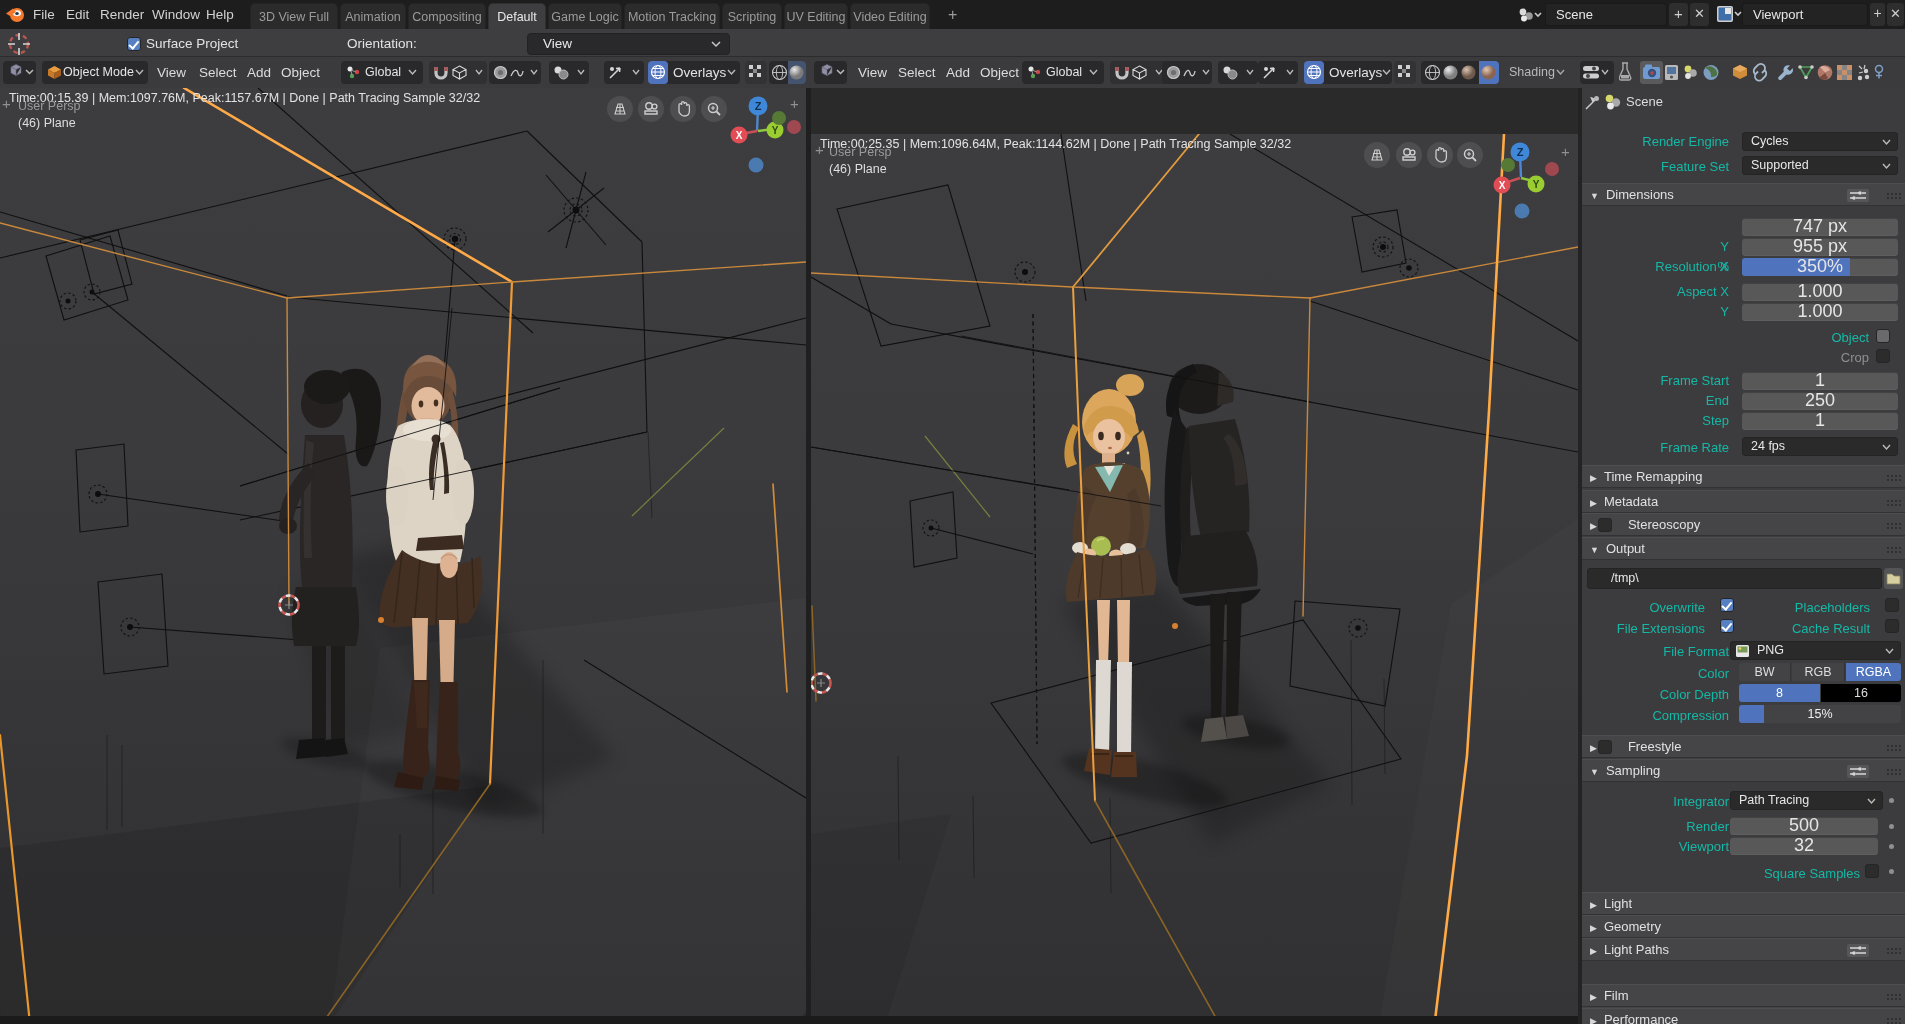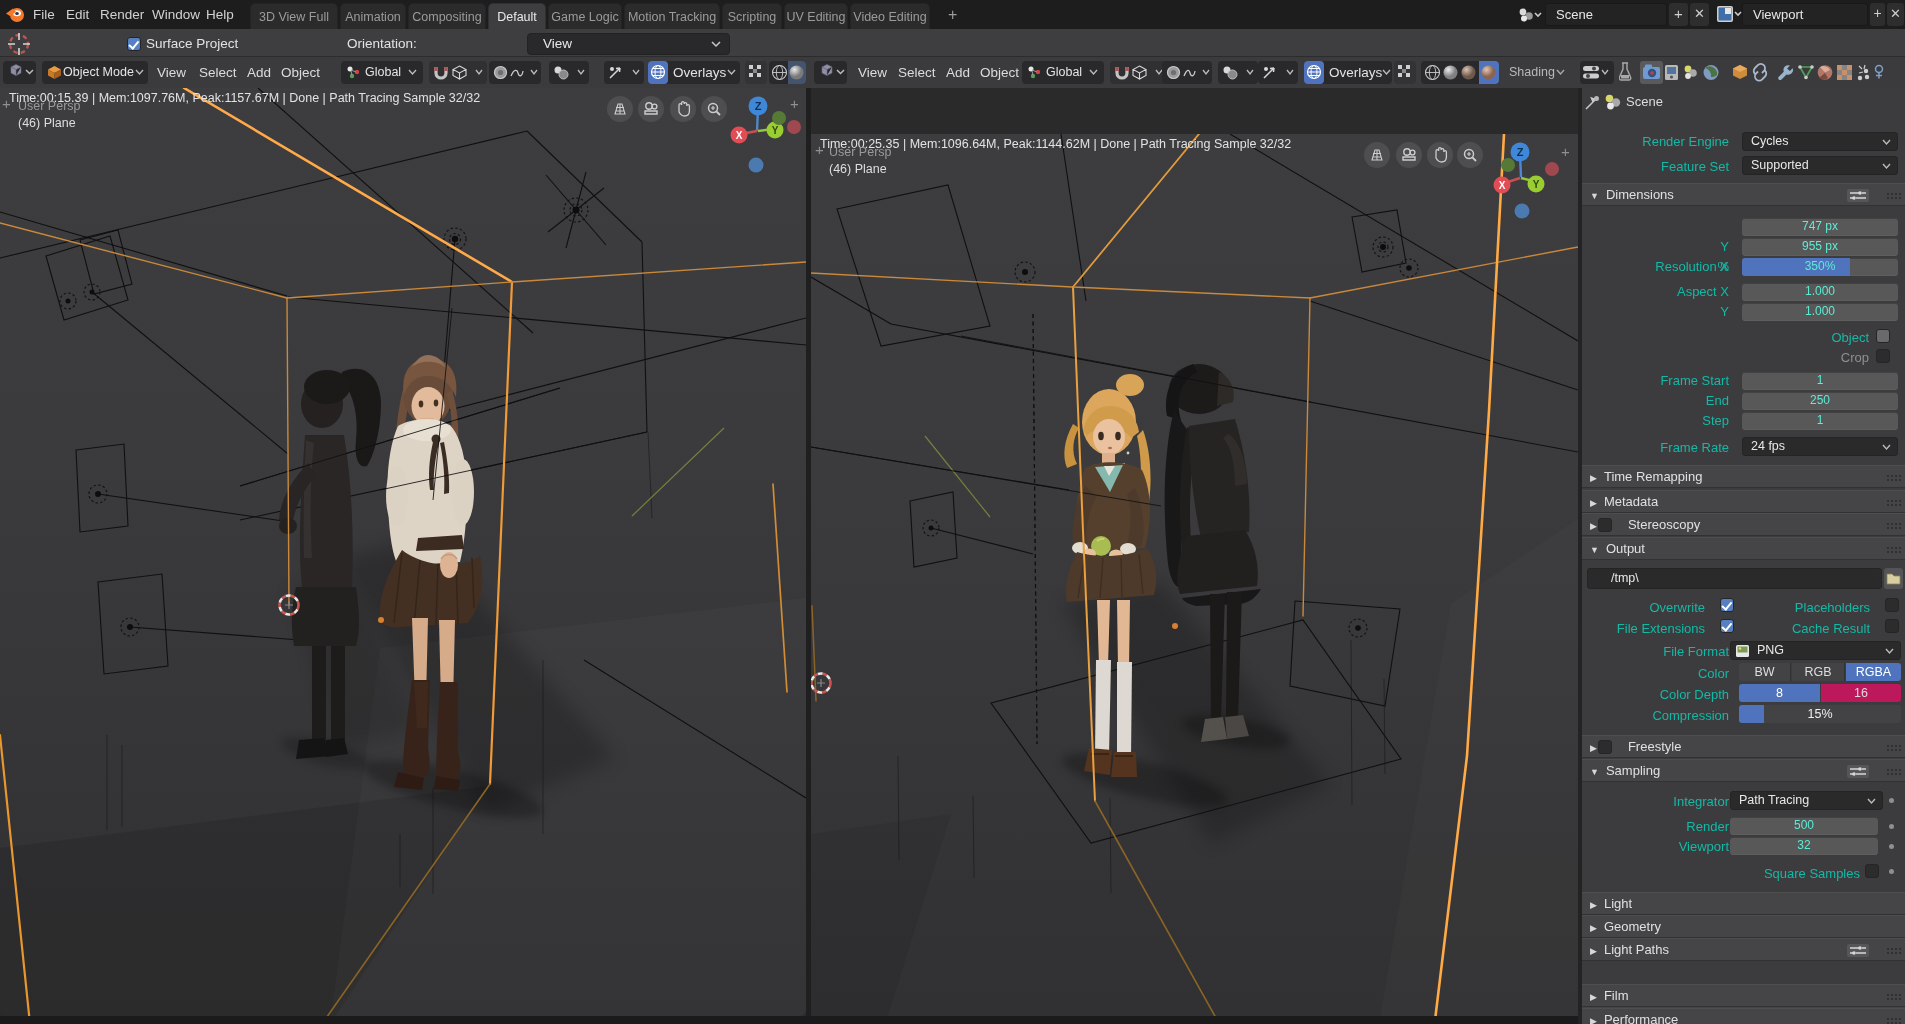--- a/index.html
+++ b/index.html
@@ -24,21 +24,21 @@
 .opersp{position:absolute;left:18px;top:11px;color:#9a9a9a;font-size:12.5px;}
 .oplane{position:absolute;left:18px;top:28px;color:#dedede;font-size:12.5px;}
 .navbtn{position:absolute;width:26px;height:26px;border-radius:13px;background:rgba(255,255,255,0.09);}
 .plus{position:absolute;color:#909090;font-size:15px;line-height:14px;}
 
 #props{position:absolute;left:1582px;top:88px;width:323px;height:936px;background:#3c3c3e;overflow:hidden;font-size:13px;color:#cfcfcf;}
 .sechdr{position:relative;height:23px;background:#454547;border-top:1px solid #4e4e50;border-bottom:1px solid #323234;line-height:22px;color:#e0e0e0;}
 .sechdr .arr{display:inline-block;margin:0 7px 0 8px;font-size:9px;color:#d8d8d8;}
 .grip{position:absolute;right:4px;top:8px;width:15px;height:7px;opacity:.55;background-image:radial-gradient(circle,#1e1e1e 1px,transparent 1.2px);background-size:4px 4px;}
 .lbl{position:absolute;color:#14b8a6;text-align:right;font-size:13px;}
-.fld{position:absolute;left:160px;width:156px;height:17.5px;background:#585859;border-radius:3px;color:#5eead4;text-align:center;font-size:12px;line-height:17px;box-shadow:0 1px 0 rgba(0,0,0,.25) inset,0 -1px 0 rgba(255,255,255,.04) inset;}
+.fld{position:absolute;left:160px;width:156px;height:17.5px;background:#585859;border-radius:3px;color:#e5e5e5;text-align:center;font-size:18px;line-height:17px;box-shadow:0 1px 0 rgba(0,0,0,.25) inset,0 -1px 0 rgba(255,255,255,.04) inset;}
 .drop{position:absolute;left:160px;width:156px;height:19px;background:#2a2a2b;border:1px solid #242425;border-radius:3px;color:#e8e8e8;font-size:12.5px;line-height:17px;padding-left:8px;}
 .drop .dchev{position:absolute;right:5px;top:5px;}
 .cb{position:absolute;width:13.5px;height:13.5px;border-radius:3px;background:#2c2c2d;border:1px solid #252526;}
 .cb.on{background:#5680c1;}
 .cb.on:after{content:"";position:absolute;left:3.2px;top:0.6px;width:4px;height:7.5px;border:solid #fff;border-width:0 2px 2px 0;transform:rotate(40deg);}
 .dot{position:absolute;width:5px;height:5px;border-radius:3px;background:#8f8f8f;}
 </style></head>
 <body>
 <div id="app">
 <div id="row1">
@@ -798,21 +798,21 @@
         </svg></div>
 <div class="lbl" style="right:176px;top:578px;">Color</div>
 <div class="abs" style="left:157px;top:575px;width:162px;height:18px;border-radius:3px;overflow:hidden;font-size:12.5px;color:#ddd;text-align:center;line-height:18px;">
         <div class="abs" style="left:0;width:52px;height:18px;background:#434345;border-right:1px solid #333;">BW</div>
         <div class="abs" style="left:53px;width:53px;height:18px;background:#434345;border-right:1px solid #333;">RGB</div>
         <div class="abs" style="left:107px;width:55px;height:18px;background:#4f74bd;color:#fff;">RGBA</div>
       </div>
 <div class="lbl" style="right:176px;top:599px;">Color Depth</div>
 <div class="abs" style="left:157px;top:596px;width:162px;height:18px;border-radius:3px;overflow:hidden;font-size:12.5px;color:#ddd;text-align:center;line-height:18px;">
         <div class="abs" style="left:0;width:81px;height:18px;background:#4f74bd;color:#fff;">8</div>
-        <div class="abs" style="left:82px;width:80px;height:18px;background:#be185d;">16</div>
+        <div class="abs" style="left:82px;width:80px;height:18px;background:#000000;">16</div>
       </div>
 <div class="lbl" style="right:176px;top:620px;">Compression</div>
 <div class="abs" style="left:157px;top:617px;width:162px;height:18px;border-radius:3px;overflow:hidden;background:#434345;font-size:12.5px;color:#eee;text-align:center;line-height:18px;">
         <div class="abs" style="left:0;top:0;width:25px;height:18px;background:#4f74bd;"></div>
         <div class="abs" style="left:0;top:0;width:162px;">15%</div>
       </div>
 <div class="sechdr" style="position:absolute;left:0;top:647px;width:323px;"><span class="arr">▶</span><span class="cb" style="left:16px;top:4px;"></span><span style="margin-left:24px">Freestyle</span><span class="grip"></span></div>
 <div class="sechdr" style="position:absolute;left:0;top:671px;width:323px;"><span class="arr">▼</span>Sampling
 <svg class="abs" style="right:36px;top:5px" width="22" height="13">
           <rect x="0" y="0" width="22" height="13" rx="2" fill="#565658"></rect>

